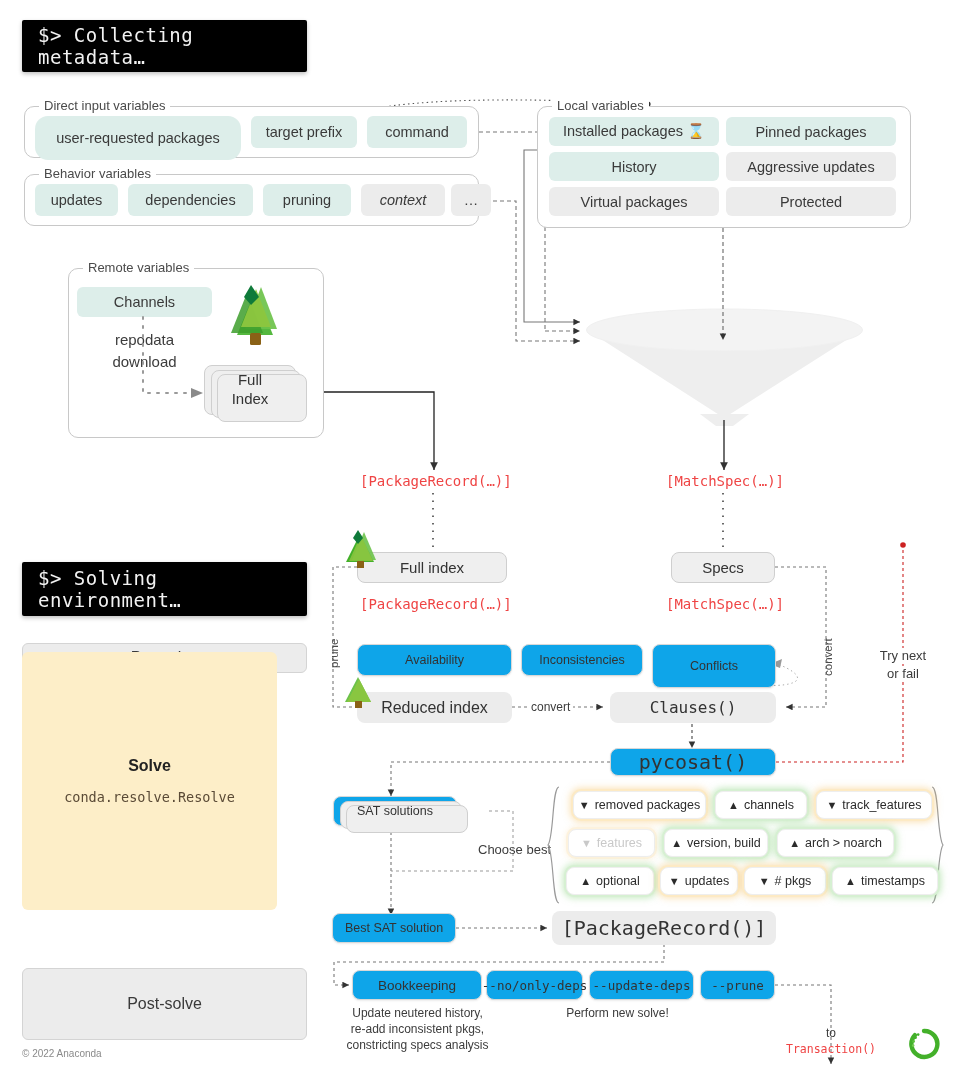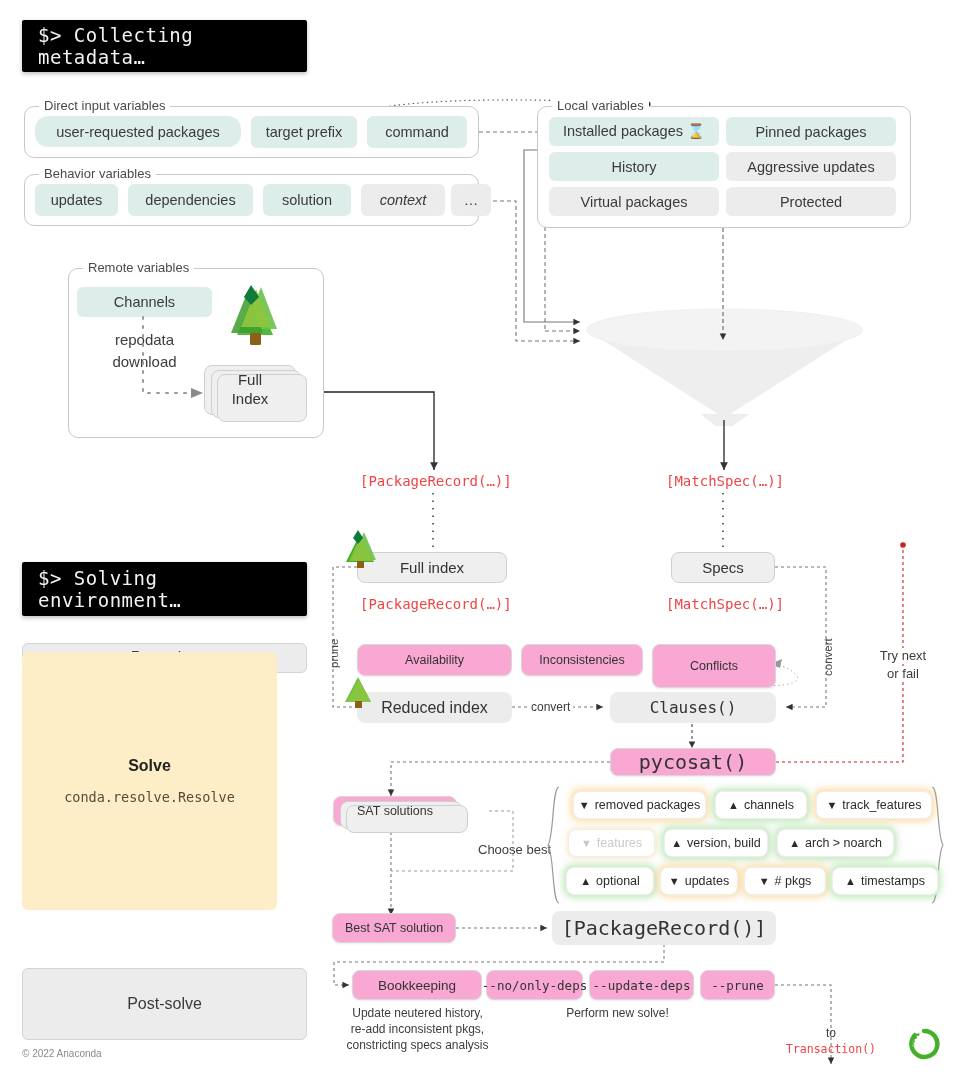--- a/index.html
+++ b/index.html
@@ -65,21 +65,21 @@
     display:flex;align-items:center;justify-content:center;
     background:#efefef;
     border:1px solid #cfcfcf;
     border-radius:8px;
     font-size:15px;
     color:#333;
     white-space:nowrap;
   }
   .node.mono{font-family:"DejaVu Sans Mono","Liberation Mono",monospace;font-size:16px;}
   .node.flat{border:none;background:#ececec;}
-  .node.plainbox{background:#f9a8d4;border:1px solid #d8d8d8;font-size:12.5px;box-shadow:0 1px 2px rgba(0,0,0,.08);}
+  .node.plainbox{background:#0ea5e9;border:1px solid #d8d8d8;font-size:12.5px;box-shadow:0 1px 2px rgba(0,0,0,.08);}
 
   
   .stack::before,.stack::after{
     content:"";position:absolute;border-radius:8px;
     background:#efefef;border:1px solid #cfcfcf;z-index:-1;
   }
   .stack::before{left:6px;top:4px;right:-6px;bottom:-4px;}
   .stack::after{left:12px;top:8px;right:-12px;bottom:-8px;}
 
   
@@ -188,30 +188,30 @@
     <path d="M776,762 L903,762 L903,547" fill="none" stroke="#cc2222" stroke-width="1.1" stroke-dasharray="3,3"></path>
     <circle cx="903" cy="545" r="2.8" fill="#cc2222"></circle>
   </svg>
 
   <div class="abs terminal" style="left:22px;top:20px;width:285px;height:52px;">$&gt; Collecting metadata…</div>
 
   <div class="abs terminal" style="left:22px;top:562px;width:285px;height:54px;">$&gt; Solving environment…</div>
 
   <div class="abs group" style="left:24px;top:106px;width:455px;height:52px;">
     <span class="group-label">Direct input variables</span>
-    <div class="abs pill mint" style="left:10px;top:9px;width:206px;height:31px;border-radius:13px;">user-requested packages</div>
+    <div class="abs pill mint" style="left:10px;top:9px;width:206px;height:44px;border-radius:13px;">user-requested packages</div>
     <div class="abs pill mint" style="left:226px;top:9px;width:106px;height:32px;">target prefix</div>
     <div class="abs pill mint" style="left:342px;top:9px;width:100px;height:32px;">command</div>
   </div>
 
   <div class="abs group" style="left:24px;top:174px;width:455px;height:52px;">
     <span class="group-label">Behavior variables</span>
     <div class="abs pill mint" style="left:10px;top:9px;width:83px;height:32px;">updates</div>
     <div class="abs pill mint" style="left:103px;top:9px;width:125px;height:32px;">dependencies</div>
-    <div class="abs pill mint" style="left:238px;top:9px;width:88px;height:32px;">solution</div>
+    <div class="abs pill mint" style="left:238px;top:9px;width:88px;height:32px;">pruning</div>
     <div class="abs pill grey italic" style="left:336px;top:9px;width:84px;height:32px;">context</div>
     <div class="abs pill grey" style="left:426px;top:9px;width:40px;height:32px;">…</div>
   </div>
 
   <div class="abs group" style="left:537px;top:106px;width:374px;height:122px;">
     <span class="group-label">Local variables</span>
     <div class="abs pill mint" style="left:11px;top:10px;width:170px;height:29px;">Installed packages ⌛</div>
     <div class="abs pill mint" style="left:188px;top:10px;width:170px;height:29px;">Pinned packages</div>
     <div class="abs pill mint" style="left:11px;top:45px;width:170px;height:29px;">History</div>
     <div class="abs pill grey" style="left:188px;top:45px;width:170px;height:29px;">Aggressive updates</div>

